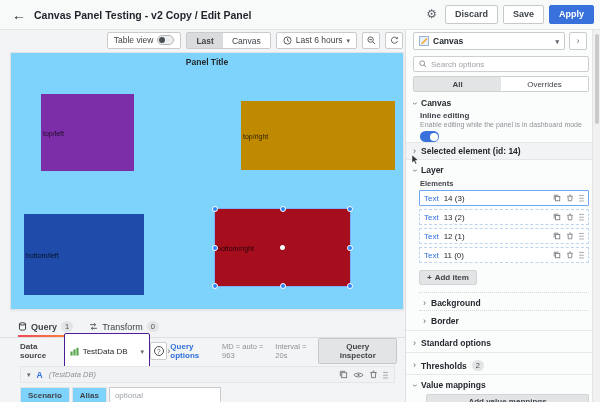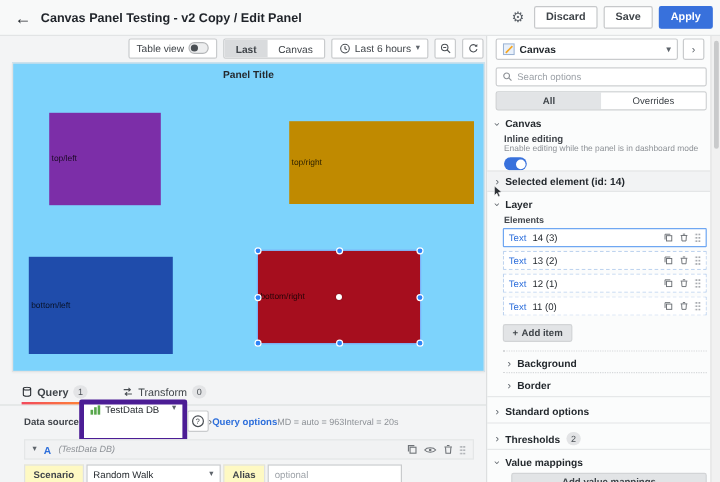--- a/index.html
+++ b/index.html
@@ -30,40 +30,40 @@
   
   .card{position:absolute;left:10px;top:52px;width:394px;height:258px;background:#7dd3fc;border:1px solid #E1E3E4;box-shadow:0 1px 2px rgba(0,0,0,.06)}
   .card-title{text-align:center;font-size:8.5px;font-weight:bold;padding-top:4px;color:#24292E}
   .rect{position:absolute}
   .rect-label{position:absolute;left:2px;top:50%;transform:translateY(-50%);font-size:7px;color:rgba(0,0,0,.78);white-space:nowrap}
   .rect.selected{outline:1px solid #7EB0F7}
   .handle{position:absolute;width:6px;height:6px;border-radius:50%;background:#2E83F6;border:1px solid #fff;z-index:3}
   .center-dot{position:absolute;left:50%;top:50%;width:5px;height:5px;margin:-2.5px 0 0 -2.5px;border-radius:50%;background:#fff;box-shadow:0 0 1px rgba(0,0,0,.5)}
 
   
-  .qtabs{position:absolute;left:0;top:316px;width:405px;height:22px;border-bottom:1px solid #DDDFE0;display:flex;align-items:center;gap:29px;padding-left:18px}
+  .qtabs{position:absolute;left:0;top:316px;width:405px;height:22px;border-bottom:1px solid #DDDFE0;display:flex;align-items:center;gap:16px;padding-left:18px}
   .qtab{display:flex;align-items:center;gap:4px;font-size:9px;color:#3F4449;height:100%;position:relative}
   .qtab.active{font-weight:bold}
   .qtab.active::after{content:"";position:absolute;left:0;right:0;bottom:0;height:2px;background:linear-gradient(90deg,#F2495C,#FF8833)}
   .pill{font-size:7.5px;background:#E3E4E6;border-radius:7px;padding:1px 4px;color:#4B5055;font-weight:normal}
   .dsrow{position:absolute;left:0;top:340px;width:405px;height:22px;display:flex;align-items:center;gap:0;padding:0 8px 0 20px;font-size:8px}
   .ds-label{font-weight:bold;color:#41454B}
-  .ds-select{display:flex;gap:4px;background:#fff;border:4px solid #4c1d95;border-radius:2px;height:36px;padding:0 5px;width:90px}
+  .ds-select{display:flex;align-items:center;gap:4px;background:#fff;border:1px solid #4c1d95;border-radius:2px;height:36px;padding:0 5px;width:90px}
   .ds-select .caret{margin-left:auto}
   .help-btn{width:18px;height:18px;border:1px solid #C9CBCD;border-radius:2px;background:#fff;display:flex;align-items:center;justify-content:center}
   .qmark{width:10px;height:10px;border:1px solid #4A4F54;border-radius:50%;font-size:6.5px;display:flex;align-items:center;justify-content:center;color:#4A4F54}
   .qopt{color:#2E6FDB;font-weight:bold}
   .meta{color:#8E9297;font-size:7.5px}
   .qi-btn{margin-left:auto;background:#E2E4E6;border:1px solid #C6C8CA;border-radius:2px;font-size:8px;font-weight:bold;color:#3F4449;padding:3px 9px}
   .qrow{position:absolute;left:20px;top:366px;width:375px;height:17px;background:#F1F2F3;border:1px solid #E4E6E7;display:flex;align-items:center;padding:0 6px;gap:6px}
   .refid{color:#2E6FDB;font-weight:bold;font-size:8.5px}
   .refds{color:#8E9297;font-style:italic;font-size:7.5px}
   .row-icons{margin-left:auto;display:flex;gap:5px;align-items:center}
   .scrow{position:absolute;left:20px;top:387px;width:375px;height:16px;display:flex;gap:2px;font-size:8px;align-items:stretch}
-  .flabel{background:#fef9c3;border:1px solid #E0E2E3;display:flex;align-items:center;padding:0 7px;font-weight:bold;color:#41454B}
+  .flabel{background:#7dd3fc;border:1px solid #E0E2E3;display:flex;align-items:center;padding:0 7px;font-weight:bold;color:#41454B}
   .fselect{background:#fff;border:1px solid #C9CBCD;display:flex;align-items:center;gap:4px;padding:0 5px;width:112px}
   .fselect .caret{margin-left:auto}
   .finput{background:#fff;border:1px solid #C9CBCD;width:112px;font-size:8px;padding:0 5px;color:#24292E;font-family:"Liberation Sans",sans-serif}
   input::placeholder{color:#9DA2A8}
   input{outline:none}
 
   
   .side{position:absolute;left:405px;top:30px;width:187px;height:372px;background:#FBFCFC;border-left:1px solid #DDDFE0;font-size:8.5px}
   .vrow{position:absolute;top:2px;left:7px;display:flex;gap:4px}
   .vselect{width:152px;height:18px;background:#fff;border:1px solid #C9CBCD;border-radius:2px;display:flex;align-items:center;gap:4px;padding:0 5px;font-weight:bold;font-size:8.5px}
@@ -203,20 +203,21 @@
       <span>TestData DB</span>
       <span class="caret">▾</span>
     </div>
     <div class="help-btn">
       <span class="qmark">?</span>
     </div>
     <span class="chev">›</span>
     <span class="qopt">Query options</span>
     <span class="meta">MD = auto = 963</span>
     <span class="meta">Interval = 20s</span>
+    <button class="qi-btn">Query inspector</button>
   </div>
 
   <div class="qrow">
     <span class="caret">▾</span>
     <span class="refid">A</span>
     <span class="refds">(TestData DB)</span>
     <span class="row-icons">
       <svg width="9" height="9" viewBox="0 0 10 10">
           <rect x="3" y="3" width="5.5" height="5.5" fill="none" stroke="#6E7277"></rect>
           <path d="M7 1.5H1.5V7" fill="none" stroke="#6E7277"></path>
@@ -229,24 +230,20 @@
           <path d="M2.5 3l.4 5.5h4.2L7.5 3" fill="none" stroke="#6E7277"></path>
           <line x1="1.5" y1="2.8" x2="8.5" y2="2.8" stroke="#6E7277"></line>
           <line x1="3.8" y1="1.4" x2="6.2" y2="1.4" stroke="#6E7277"></line>
         </svg>
       <span class="grip"></span>
     </span>
   </div>
 
   <div class="scrow">
     <span class="flabel">Scenario</span>
-    <div class="fselect">
-      <span>Random Walk</span>
-      <span class="caret">▾</span>
-    </div>
     <span class="flabel" style="margin-left:0">Alias</span>
     <input class="finput" placeholder="optional" style="">
   </div>
 
   <div class="side">
 
     <div class="vrow">
       <div class="vselect">
         <svg width="10" height="10" viewBox="0 0 10 10">
             <rect x="0.5" y="0.5" width="9" height="9" fill="#E8F0FB" stroke="#9BB3D4"></rect>

